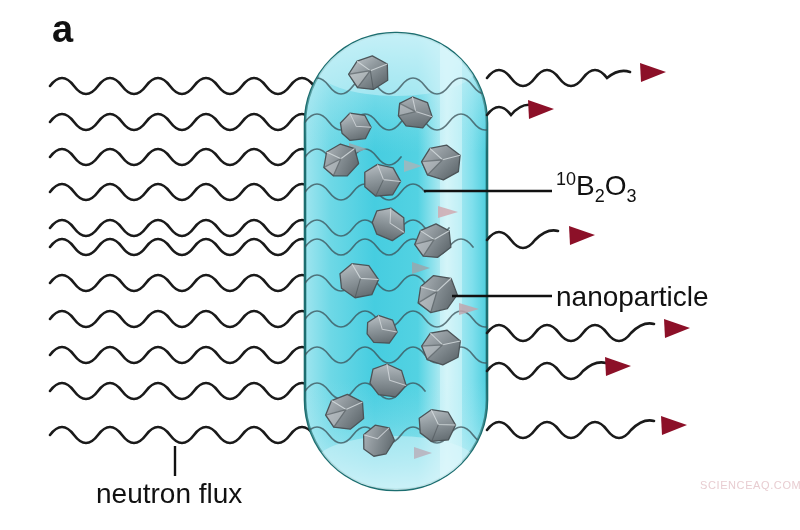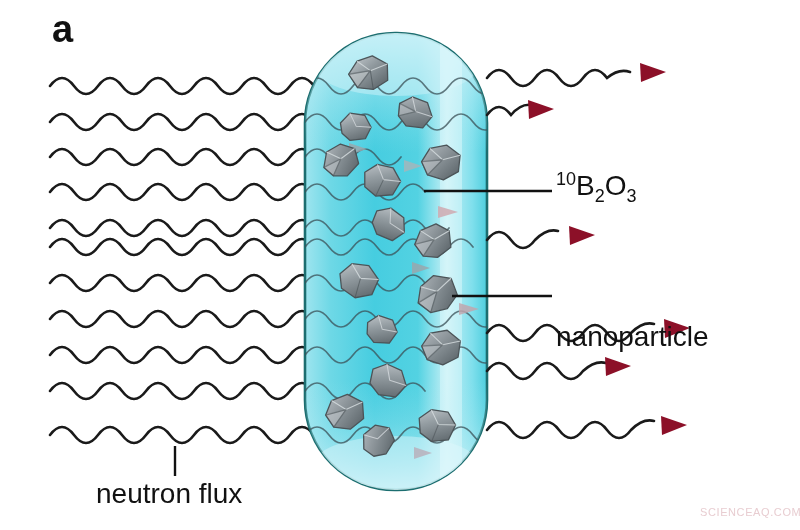--- a/index.html
+++ b/index.html
@@ -52,30 +52,29 @@
     text-align: right;
   }
   #label-b2o3 .sub {
     font-size: 18px;
     vertical-align: sub;
     line-height: 0;
   }
   #label-nanoparticle {
     left: 556px;
     top: 281px;
-    margin-top: 40px;
   }
   #label-neutron-flux {
     left: 96px;
     top: 478px;
   }
   #watermark {
     position: absolute;
     left: 700px;
-    top: 506px;
+    top: 479px;
     font-size: 11px;
     letter-spacing: 0.6px;
     color: #e8cdd1;
     font-family: "Liberation Sans", sans-serif;
     white-space: nowrap;
   }
 </style>
 </head>
 <body>
 

